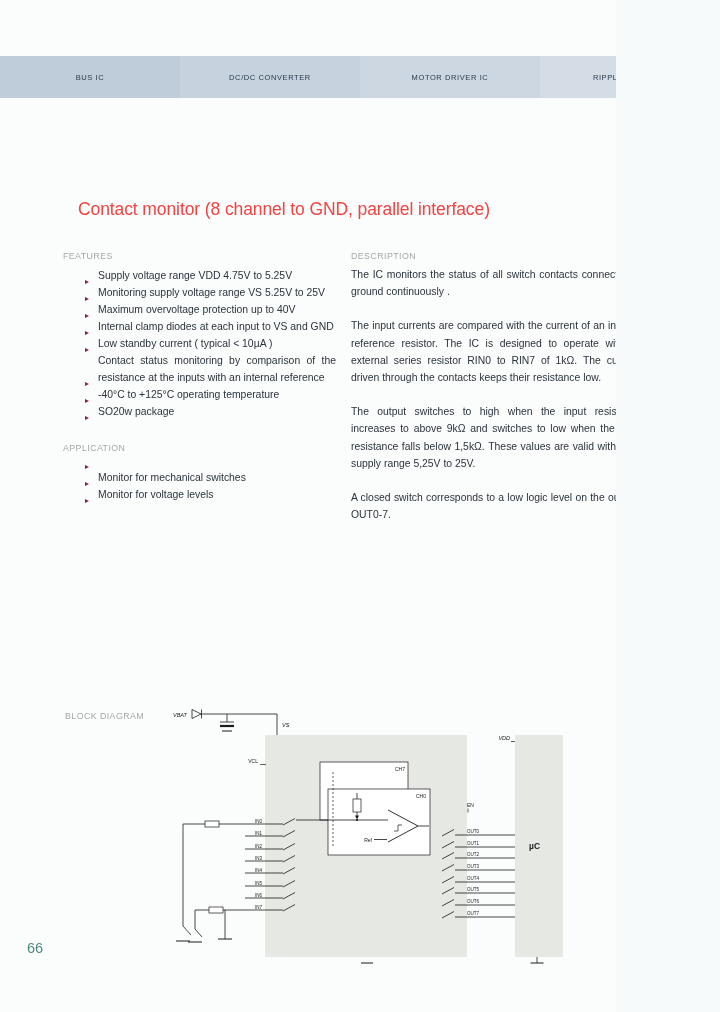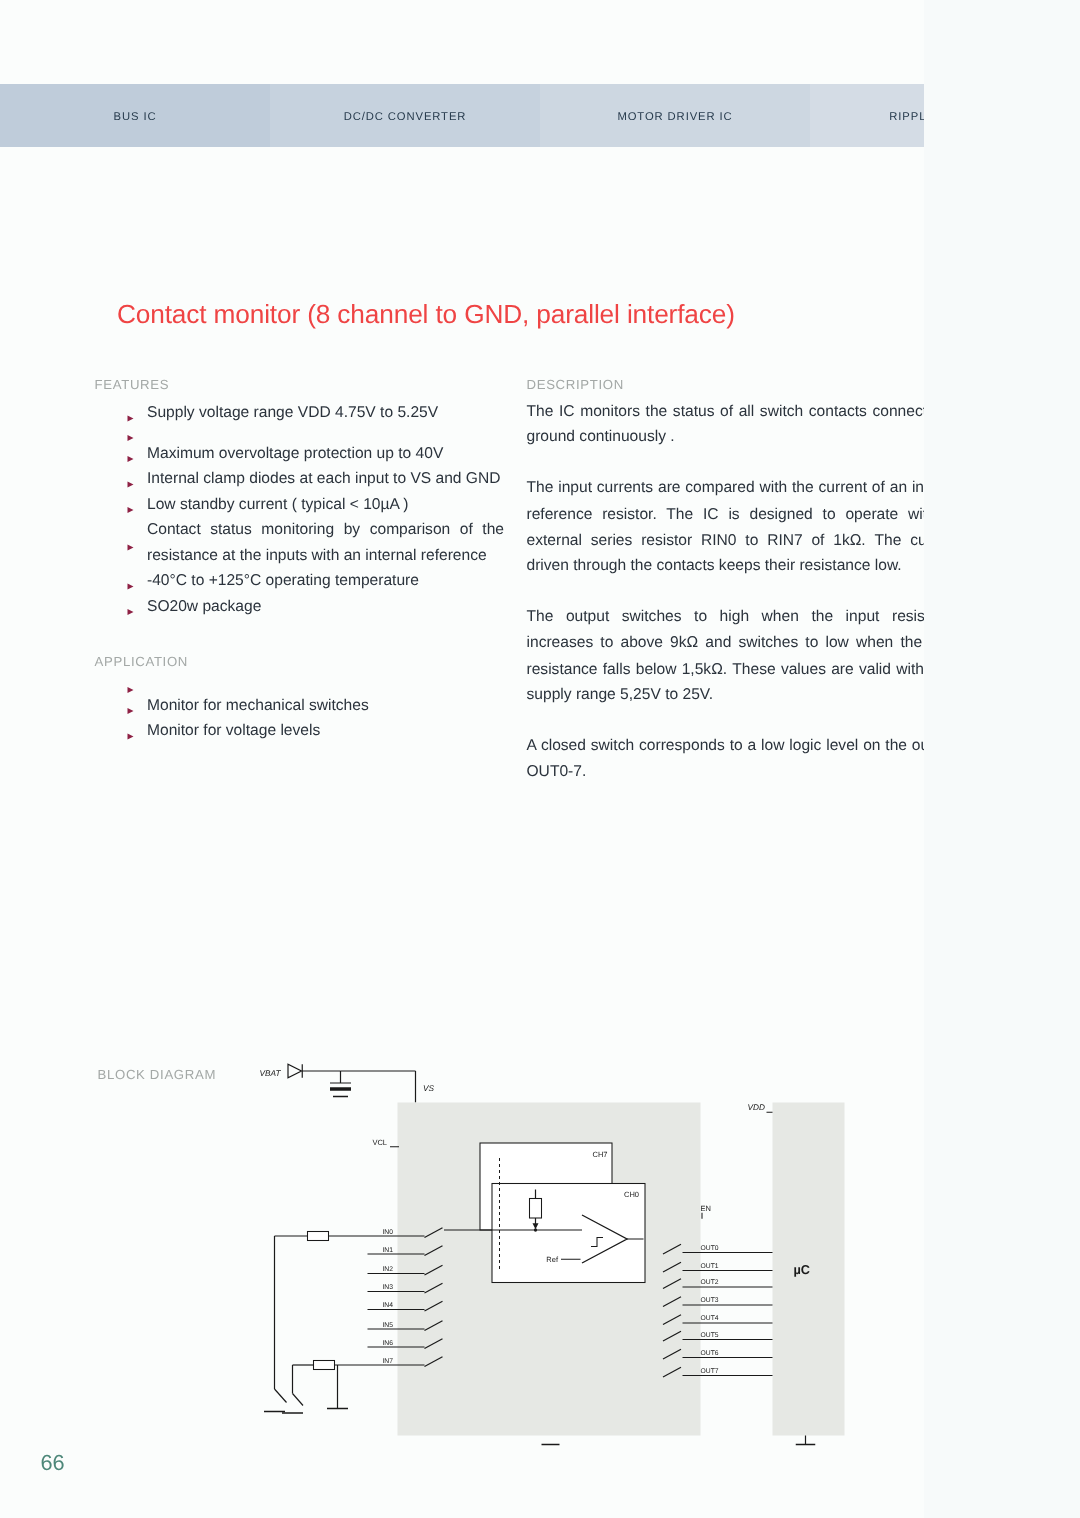--- a/index.html
+++ b/index.html
@@ -12,36 +12,36 @@
   .tab span{font-size:7.5px;letter-spacing:.08em;color:#263a4c;}
 
   
   .title{position:absolute;left:78px;top:199px;font-size:17.5px;color:#ef4444;letter-spacing:-0.1px;}
 
   
   .left-col{position:absolute;left:63px;top:251px;width:276px;}
   .right-col{position:absolute;left:351px;top:251px;width:291px;}
   .sec-heading{font-size:8.8px;letter-spacing:.05em;color:#a3a8a6;height:11px;}
   .feat-list{margin-top:5px;}
-  .feat-item{display:flex;align-items:center;padding-left:22px;}
+  .feat-item{display:flex;align-items:flex-end;padding-left:22px;}
   .arr{width:0;height:0;border-left:4.5px solid #8e2144;border-top:2.6px solid transparent;
        border-bottom:2.6px solid transparent;margin:6px 9px 0 0;flex:none;}
   .ftext{font-size:10.4px;line-height:17px;color:#2b333c;width:238px;}
   .just{text-align:justify;}
   .app-heading{margin-top:23px;}
 
   .right-col p{margin:0 0 17px 0;font-size:10.4px;line-height:17.2px;color:#2b333c;text-align:justify;}
   .right-col p:first-of-type{margin-top:4px;}
 
   
   .bd-heading{position:absolute;left:65px;top:711px;font-size:8.8px;letter-spacing:.05em;color:#a3a8a6;}
   .bd-svg{position:absolute;left:165px;top:700px;}
 
   
-  .pagenum{position:absolute;left:27px;top:968px;font-size:14.5px;color:#4d8779;}
+  .pagenum{position:absolute;left:27px;top:940px;font-size:14.5px;color:#4d8779;}
 </style>
 </head>
 <body>
 
 <div class="page">
 
   <div class="tabbar">
     <div class="tab" style="background: rgb(191, 204, 218);">
       <span>BUS IC</span>
     </div>
@@ -60,20 +60,21 @@
 
   <div class="left-col">
     <div class="sec-heading">FEATURES</div>
     <div class="feat-list">
       <div class="feat-item">
           <span class="arr"></span>
           <span class="ftext">Supply voltage range VDD 4.75V to 5.25V</span>
         </div>
       <div class="feat-item">
           <span class="arr"></span>
+          <span class="ftext">Monitoring supply voltage range VS 5.25V to 25V</span>
         </div>
       <div class="feat-item">
           <span class="arr"></span>
           <span class="ftext">Maximum overvoltage protection up to 40V</span>
         </div>
       <div class="feat-item">
           <span class="arr"></span>
           <span class="ftext">Internal clamp diodes at each input to VS and GND</span>
         </div>
       <div class="feat-item">

